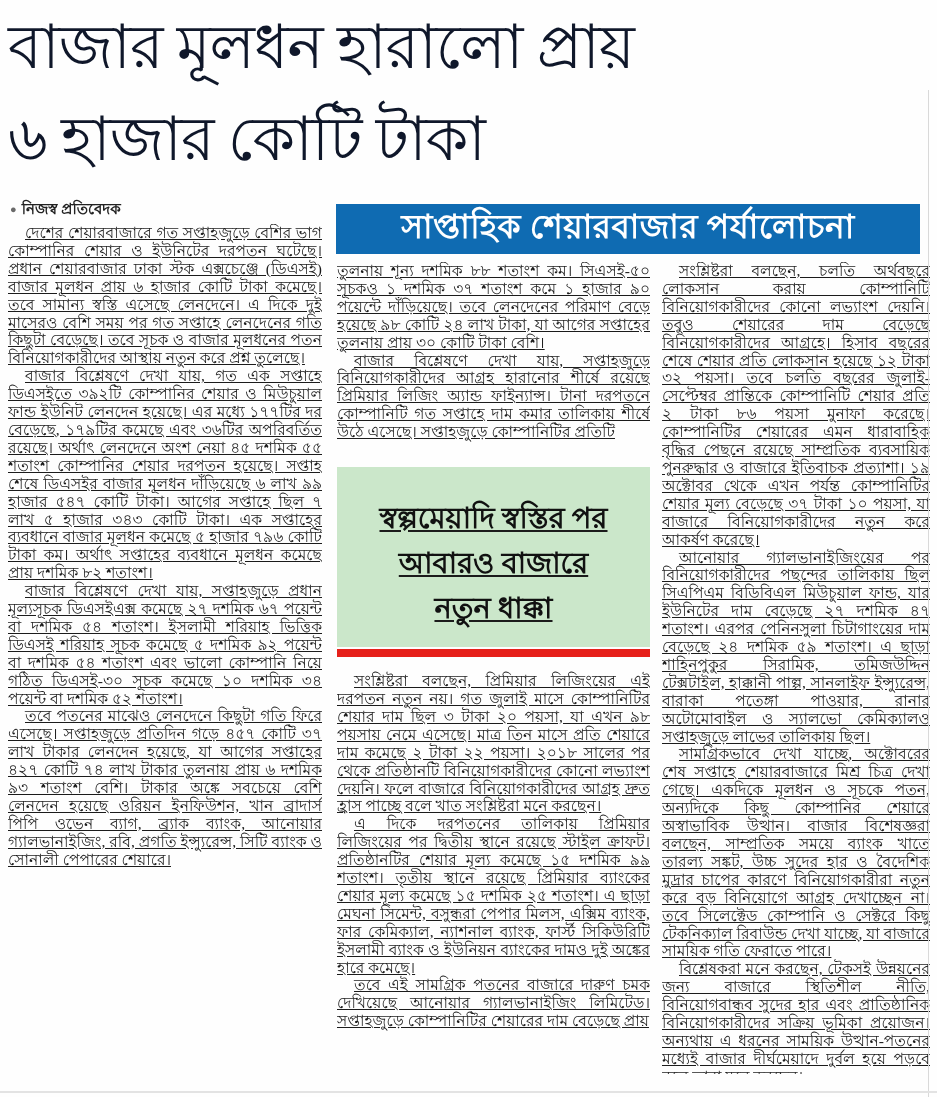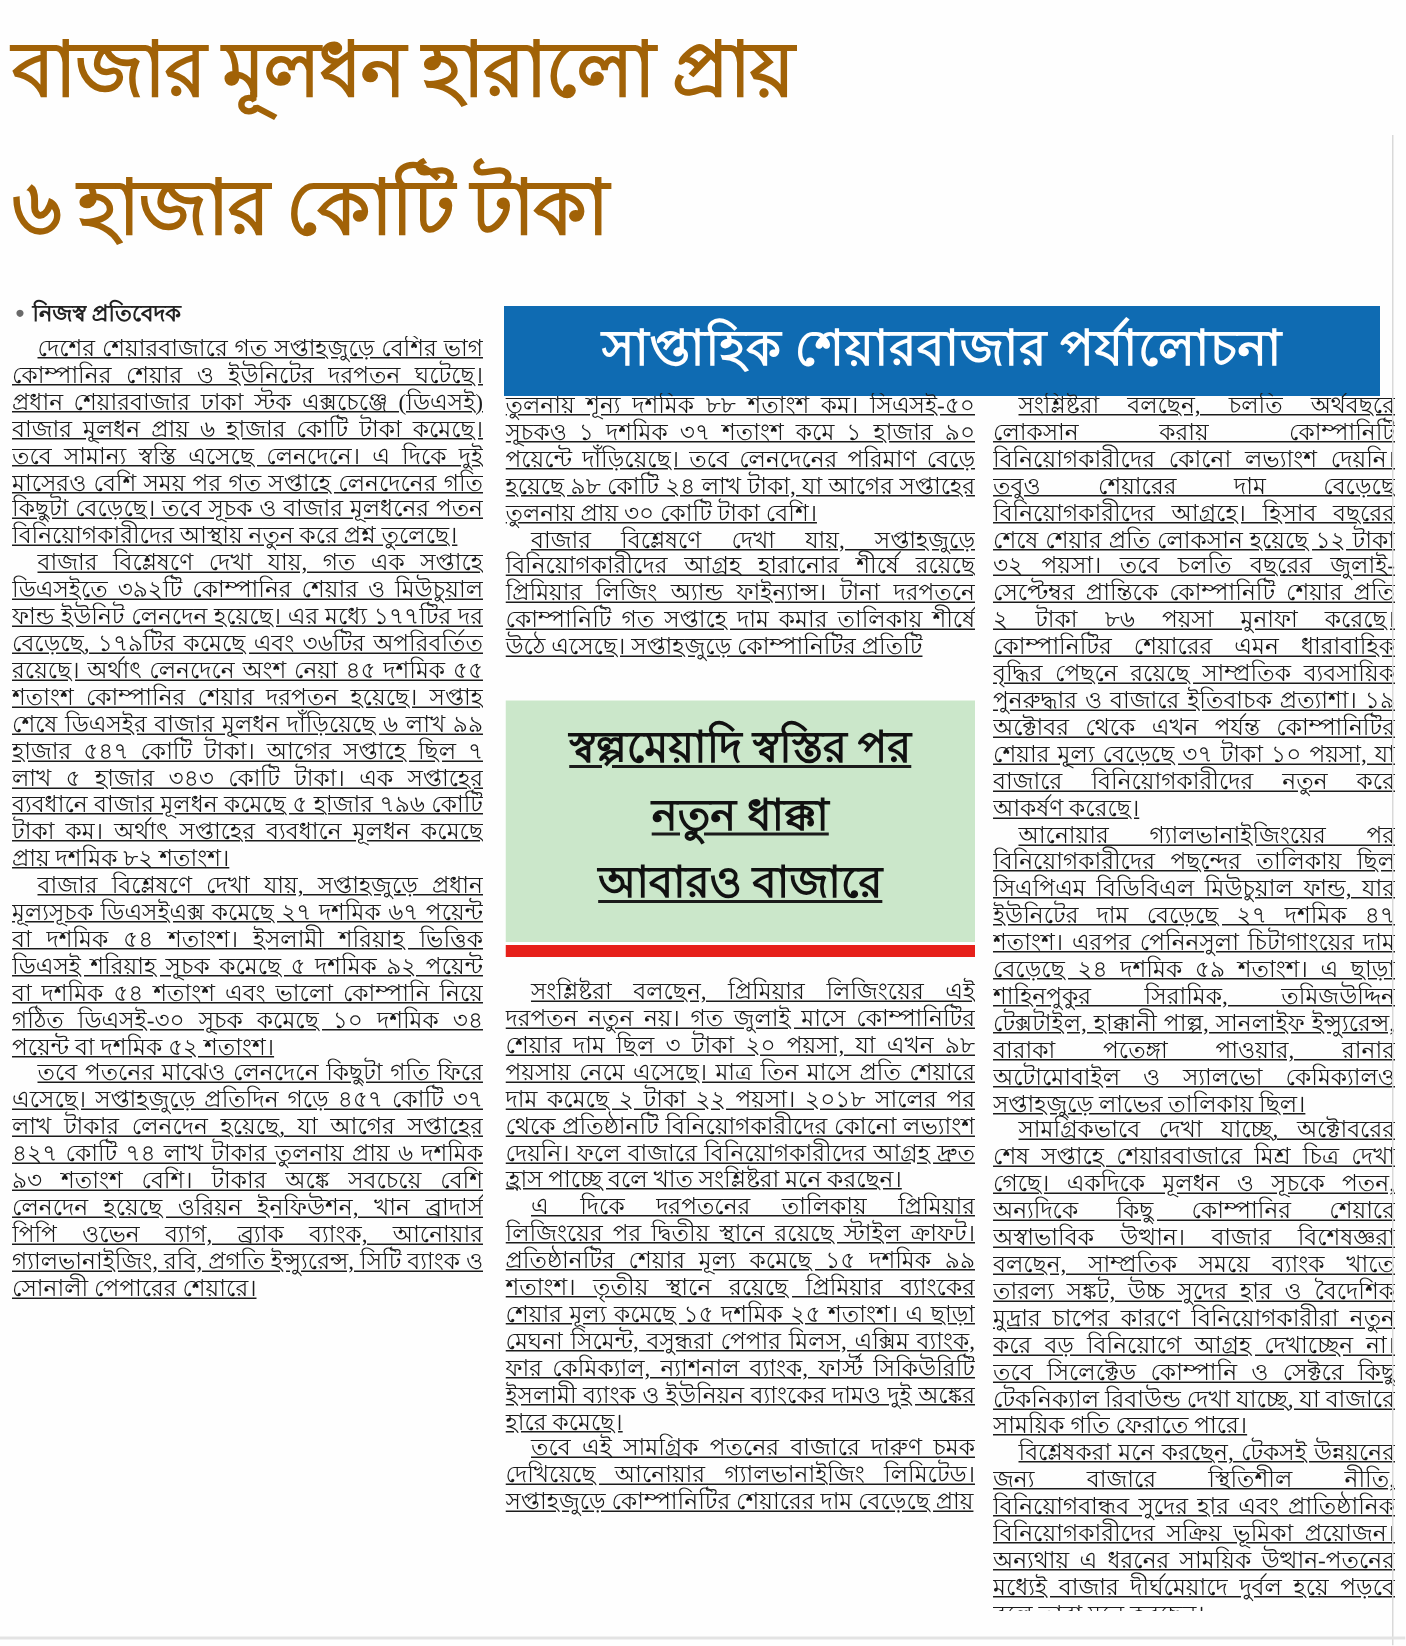--- a/index.html
+++ b/index.html
@@ -8,36 +8,36 @@
     background:#ffffff;
     font-family:"Liberation Serif","DejaVu Serif",serif;
     position:relative;
     overflow:hidden;
   }
   .page { position:absolute; inset:0; background:#fefefe; overflow:hidden; }
 
   
   .headline {
     position:absolute; left:8px; top:2px; width:912px;
-    margin:0; color:#a16207; font-weight:bold;
-    font-size:51px; line-height:92px; letter-spacing:-1px;
+    margin:0; color:#0f172a; font-weight:normal;
+    font-size:61px; line-height:92px; letter-spacing:-1px;
   }
   .headline .hl-line { display:block; }
 
   
   .byline {
     position:absolute; left:10px; top:197px;
     font-size:15px; font-weight:bold; color:#222;
     display:flex; align-items:center; gap:5px;
   }
   .byline .dot { color:#6a6a6a; font-size:11px; line-height:1; }
 
   
   .banner {
-    position:absolute; left:336px; top:204px; width:584px; height:60px;
+    position:absolute; left:336px; top:204px; width:584px; height:50px;
     background:#0f6bb2; color:#ffffff;
     display:flex; align-items:center; justify-content:center;
     font-size:33px; font-weight:bold; letter-spacing:0.5px;
   }
 
   
   .col {
     position:absolute; overflow:hidden;
     font-size:15.5px; line-height:17.9px; text-align:justify;
     color:#1b1b1b;
@@ -48,21 +48,21 @@
   #col3 { left:662px; top:262px; width:268px; height:812px; }
 
   .para { margin:0; text-indent:17px; }
   .para.cont { text-indent:0; }
 
   
   .pullquote {
     margin:26px 0 0 0; background:#cbe7ca;
     text-align:center; color:#111;
     font-size:29px; font-weight:bold; line-height:45px;
-    padding:10px 6px 16px 6px; text-indent:0;
+    padding:29px 6px 16px 6px; text-indent:0;
   }
   .pullquote-bar {
     height:8px; background:#e6201a; margin:2px 0 15px 0;
   }
 
   
   .edge-rule {
     position:absolute; left:928px; top:90px; width:1px; height:1007px;
     background:#d9d9d9;
   }
@@ -96,22 +96,22 @@
     <p class="para">বাজার বিশ্লেষণে দেখা যায়, সপ্তাহজুড়ে প্রধান মূল্যসূচক ডিএসইএক্স কমেছে ২৭ দশমিক ৬৭ পয়েন্ট বা দশমিক ৫৪ শতাংশ। ইসলামী শরিয়াহ ভিত্তিক ডিএসই শরিয়াহ সূচক কমেছে ৫ দশমিক ৯২ পয়েন্ট বা দশমিক ৫৪ শতাংশ এবং ভালো কোম্পানি নিয়ে গঠিত ডিএসই-৩০ সূচক কমেছে ১০ দশমিক ৩৪ পয়েন্ট বা দশমিক ৫২ শতাংশ।</p>
     <p class="para">তবে পতনের মাঝেও লেনদেনে কিছুটা গতি ফিরে এসেছে। সপ্তাহজুড়ে প্রতিদিন গড়ে ৪৫৭ কোটি ৩৭ লাখ টাকার লেনদেন হয়েছে, যা আগের সপ্তাহের ৪২৭ কোটি ৭৪ লাখ টাকার তুলনায় প্রায় ৬ দশমিক ৯৩ শতাংশ বেশি। টাকার অঙ্কে সবচেয়ে বেশি লেনদেন হয়েছে ওরিয়ন ইনফিউশন, খান ব্রাদার্স পিপি ওভেন ব্যাগ, ব্র্যাক ব্যাংক, আনোয়ার গ্যালভানাইজিং, রবি, প্রগতি ইন্স্যুরেন্স, সিটি ব্যাংক ও সোনালী পেপারের শেয়ারে।</p>
   </div>
 
   <div class="col" id="col2">
     <p class="para cont">তুলনায় শূন্য দশমিক ৮৮ শতাংশ কম। সিএসই-৫০ সূচকও ১ দশমিক ৩৭ শতাংশ কমে ১ হাজার ৯০ পয়েন্টে দাঁড়িয়েছে। তবে লেনদেনের পরিমাণ বেড়ে হয়েছে ৯৮ কোটি ২৪ লাখ টাকা, যা আগের সপ্তাহের তুলনায় প্রায় ৩০ কোটি টাকা বেশি।</p>
     <p class="para">বাজার বিশ্লেষণে দেখা যায়, সপ্তাহজুড়ে বিনিয়োগকারীদের আগ্রহ হারানোর শীর্ষে রয়েছে প্রিমিয়ার লিজিং অ্যান্ড ফাইন্যান্স। টানা দরপতনে কোম্পানিটি গত সপ্তাহে দাম কমার তালিকায় শীর্ষে উঠে এসেছে। সপ্তাহজুড়ে কোম্পানিটির প্রতিটি</p>
 
     <div class="pullquote">
       <div>স্বল্পমেয়াদি স্বস্তির পর</div>
+      <div>আবারও বাজারে</div>
       <div>নতুন ধাক্কা</div>
-      <div>আবারও বাজারে</div>
     </div>
     <div class="pullquote-bar"></div>
 
     <p class="para">সংশ্লিষ্টরা বলছেন, প্রিমিয়ার লিজিংয়ের এই দরপতন নতুন নয়। গত জুলাই মাসে কোম্পানিটির শেয়ার দাম ছিল ৩ টাকা ২০ পয়সা, যা এখন ৯৮ পয়সায় নেমে এসেছে। মাত্র তিন মাসে প্রতি শেয়ারে দাম কমেছে ২ টাকা ২২ পয়সা। ২০১৮ সালের পর থেকে প্রতিষ্ঠানটি বিনিয়োগকারীদের কোনো লভ্যাংশ দেয়নি। ফলে বাজারে বিনিয়োগকারীদের আগ্রহ দ্রুত হ্রাস পাচ্ছে বলে খাত সংশ্লিষ্টরা মনে করছেন।</p>
     <p class="para">এ দিকে দরপতনের তালিকায় প্রিমিয়ার লিজিংয়ের পর দ্বিতীয় স্থানে রয়েছে স্টাইল ক্রাফট। প্রতিষ্ঠানটির শেয়ার মূল্য কমেছে ১৫ দশমিক ৯৯ শতাংশ। তৃতীয় স্থানে রয়েছে প্রিমিয়ার ব্যাংকের শেয়ার মূল্য কমেছে ১৫ দশমিক ২৫ শতাংশ। এ ছাড়া মেঘনা সিমেন্ট, বসুন্ধরা পেপার মিলস, এক্সিম ব্যাংক, ফার কেমিক্যাল, ন্যাশনাল ব্যাংক, ফার্স্ট সিকিউরিটি ইসলামী ব্যাংক ও ইউনিয়ন ব্যাংকের দামও দুই অঙ্কের হারে কমেছে।</p>
     <p class="para">তবে এই সামগ্রিক পতনের বাজারে দারুণ চমক দেখিয়েছে আনোয়ার গ্যালভানাইজিং লিমিটেড। সপ্তাহজুড়ে কোম্পানিটির শেয়ারের দাম বেড়েছে প্রায়</p>
   </div>
 
   <div class="col" id="col3">
     <p class="para">সংশ্লিষ্টরা বলছেন, চলতি অর্থবছরে লোকসান করায় কোম্পানিটি বিনিয়োগকারীদের কোনো লভ্যাংশ দেয়নি। তবুও শেয়ারের দাম বেড়েছে বিনিয়োগকারীদের আগ্রহে। হিসাব বছরের শেষে শেয়ার প্রতি লোকসান হয়েছে ১২ টাকা ৩২ পয়সা। তবে চলতি বছরের জুলাই-সেপ্টেম্বর প্রান্তিকে কোম্পানিটি শেয়ার প্রতি ২ টাকা ৮৬ পয়সা মুনাফা করেছে। কোম্পানিটির শেয়ারের এমন ধারাবাহিক বৃদ্ধির পেছনে রয়েছে সাম্প্রতিক ব্যবসায়িক পুনরুদ্ধার ও বাজারে ইতিবাচক প্রত্যাশা। ১৯ অক্টোবর থেকে এখন পর্যন্ত কোম্পানিটির শেয়ার মূল্য বেড়েছে ৩৭ টাকা ১০ পয়সা, যা বাজারে বিনিয়োগকারীদের নতুন করে আকর্ষণ করেছে।</p>

